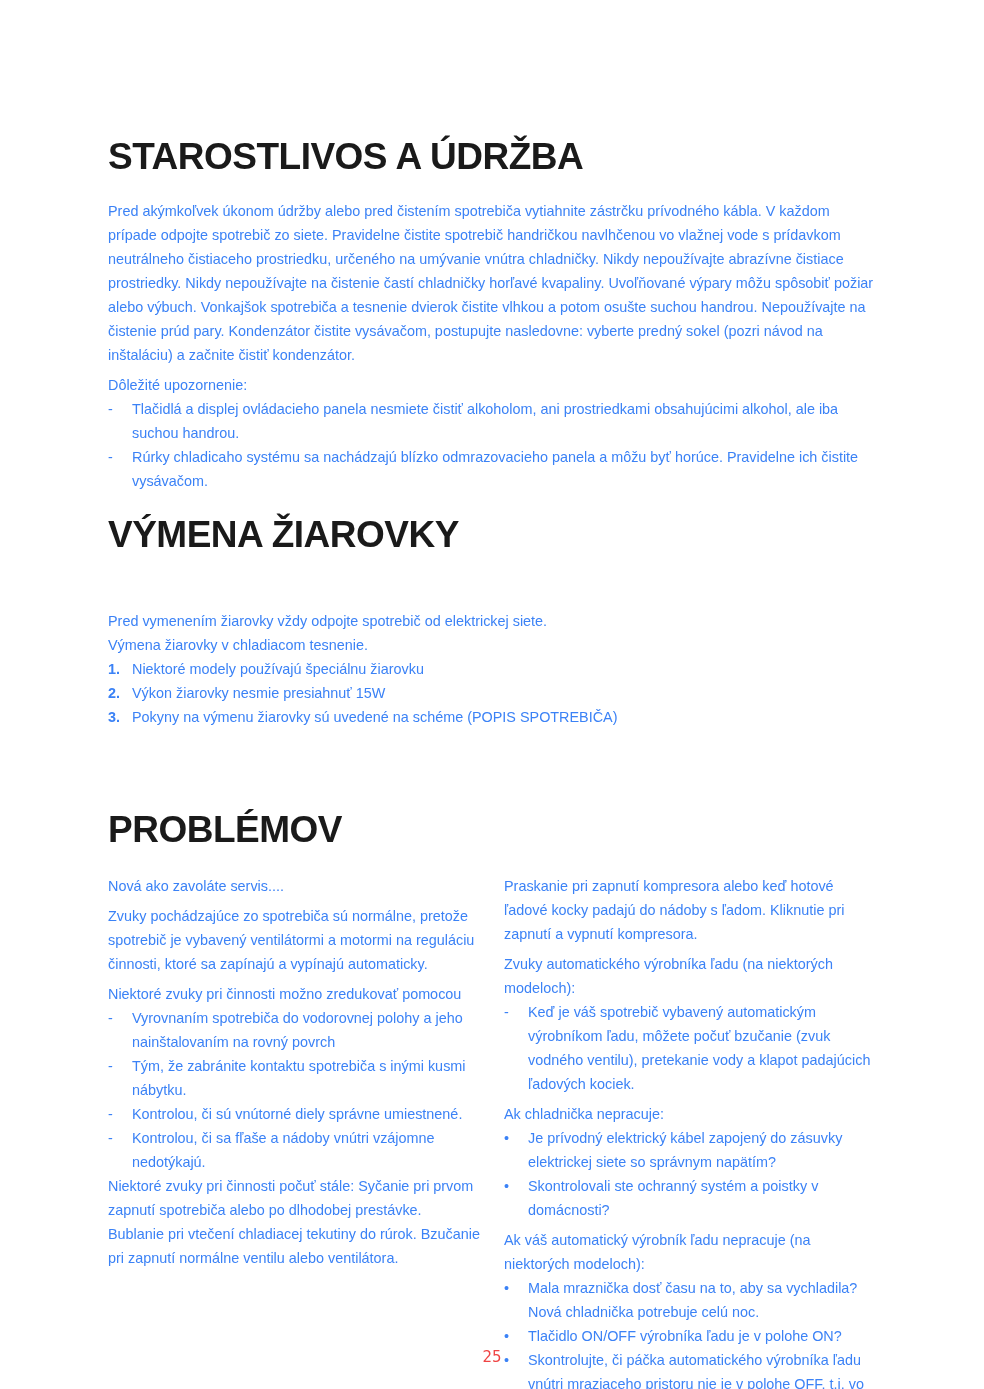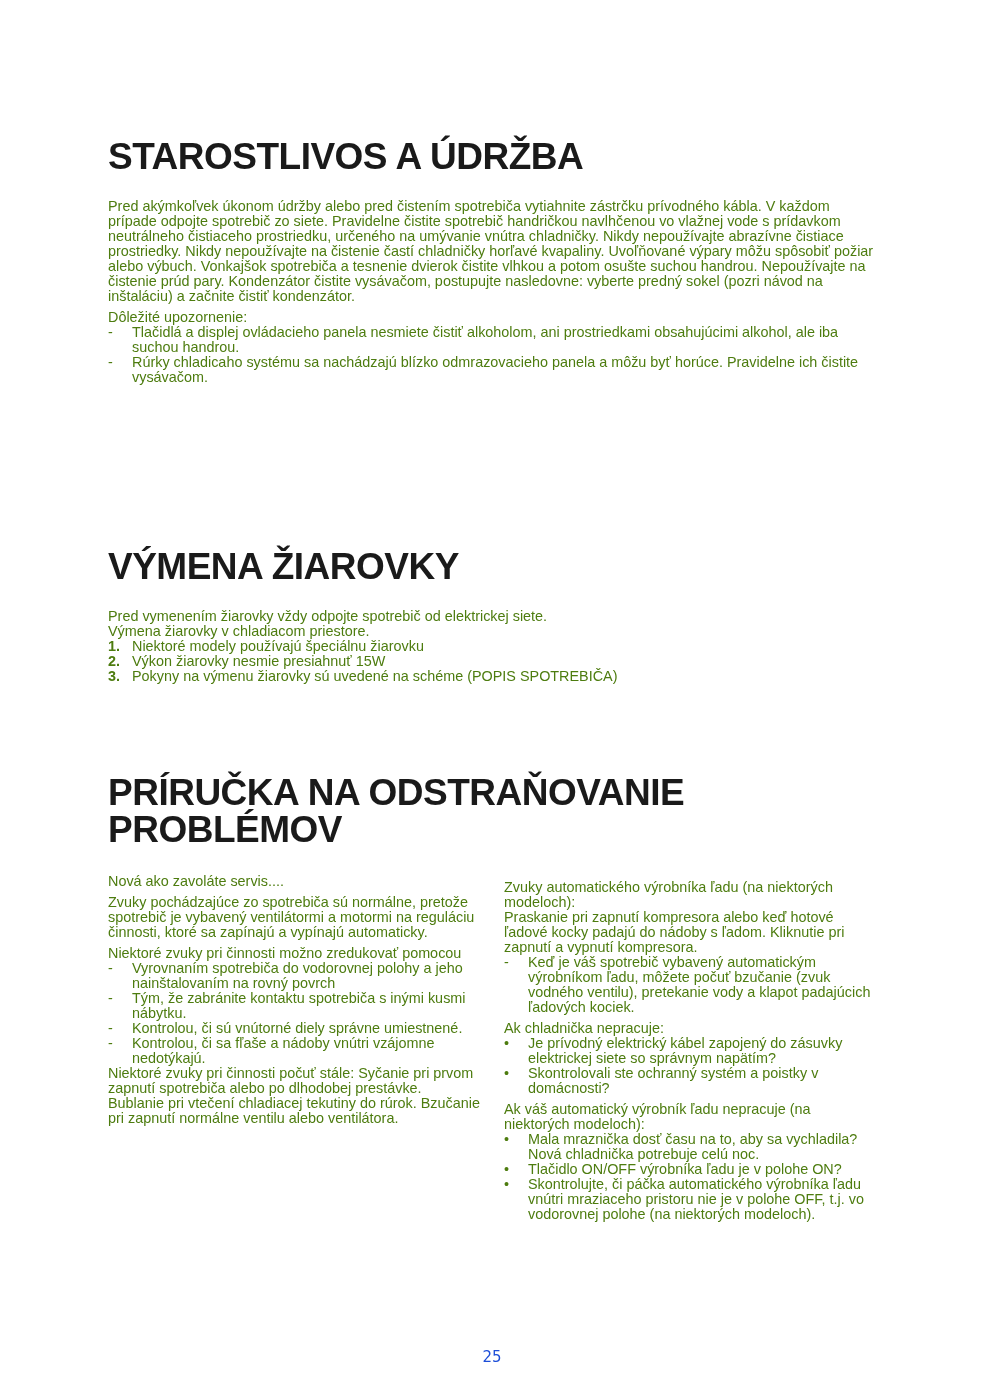--- a/index.html
+++ b/index.html
@@ -4,36 +4,36 @@
   <style>
     html, body { margin: 0; padding: 0; background: #ffffff; }
     body { width: 984px; height: 1389px; position: relative; overflow: hidden; color: #1a1a1a; }
     .page { position: absolute; left: 0; top: 0; width: 984px; height: 1389px; }
     .h1 {
       position: absolute; left: 108px;
       font-family: "Liberation Sans", sans-serif; font-weight: bold;
       font-size: 37px; line-height: 37px; letter-spacing: -0.5px; color: #1a1a1a; margin: 0;
     }
     .txt {
-      font-family: "Liberation Sans", sans-serif; font-size: 14.4px; line-height: 15px; color: #4d7c0f;
+      font-family: "Liberation Sans", sans-serif; font-size: 14.4px; line-height: 24px; color: #3b82f6;
     }
     .block { position: absolute; left: 108px; width: 772px; }
     p { margin: 0; }
     .b { font-weight: normal; }
     .dash-list, .num-list, .dot-list { list-style: none; margin: 0; padding: 0; }
     .dash-list li, .num-list li, .dot-list li { position: relative; padding-left: 24px; }
     .dash-list li .marker, .num-list li .marker, .dot-list li .marker { position: absolute; left: 0; top: 0; }
     .num-list li .marker { font-weight: bold; }
     .col { position: absolute; width: 372px; }
     .col-left { left: 108px; top: 874px; }
     .col-right { left: 504px; top: 874px; }
     .gap { margin-top: 6px; }
     .page-num {
       position: absolute; left: 0; width: 984px; top: 1348px; text-align: center;
-      font-family: "DejaVu Sans", sans-serif; font-size: 15px; color: #1d4ed8;
+      font-family: "DejaVu Sans", sans-serif; font-size: 15px; color: #ef4444;
     }
   </style>
 </head>
 <body>
 
 <div class="page">
 
   <h1 class="h1" style="top:138px;">STAROSTLIVOS A ÚDRŽBA</h1>
 
   <div class="block txt" style="top:199px;">
@@ -44,43 +44,43 @@
         <span class="marker">-</span>
         <span>Tlačidlá a displej ovládacieho panela nesmiete čistiť alkoholom, ani prostriedkami obsahujúcimi alkohol, ale iba suchou handrou.</span>
       </li>
       <li>
         <span class="marker">-</span>
         <span>Rúrky chladicaho systému sa nachádzajú blízko odmrazovacieho panela a môžu byť horúce. Pravidelne ich čistite vysávačom.</span>
       </li>
     </ul>
   </div>
 
-  <h1 class="h1" style="top:548px;">VÝMENA ŽIAROVKY</h1>
+  <h1 class="h1" style="top:516px;">VÝMENA ŽIAROVKY</h1>
 
   <div class="block txt" style="top:609px;">
     <p class="b">Pred vymenením žiarovky vždy odpojte spotrebič od elektrickej siete.</p>
-    <p>Výmena žiarovky v chladiacom priestore.</p>
+    <p>Výmena žiarovky v chladiacom tesnenie.</p>
     <ol class="num-list">
       <li>
         <span class="marker">1.</span>
         <span>Niektoré modely používajú špeciálnu žiarovku</span>
       </li>
       <li>
         <span class="marker">2.</span>
         <span>Výkon žiarovky nesmie presiahnuť 15W</span>
       </li>
       <li>
         <span class="marker">3.</span>
         <span>Pokyny na výmenu žiarovky sú uvedené na schéme (POPIS SPOTREBIČA)</span>
       </li>
     </ol>
   </div>
 
   <h1 class="h1" style="top:774px;">
-    <span>PRÍRUČKA NA ODSTRAŇOVANIE</span><br>
+    <br>
     <span>PROBLÉMOV</span>
   </h1>
 
   <div class="col col-left txt">
     <p class="b">Nová ako zavoláte servis....</p>
     <p class="b gap">Zvuky pochádzajúce zo spotrebiča sú normálne, pretože spotrebič je vybavený ventilátormi a motormi na reguláciu činnosti, ktoré sa zapínajú a vypínajú automaticky.</p>
     <p class="b gap">Niektoré zvuky pri činnosti možno zredukovať pomocou</p>
     <ul class="dash-list">
       <li>
         <span class="marker">-</span>
@@ -96,22 +96,22 @@
       </li>
       <li>
         <span class="marker">-</span>
         <span>Kontrolou, či sa fľaše a nádoby vnútri vzájomne nedotýkajú.</span>
       </li>
     </ul>
     <p class="b">Niektoré zvuky pri činnosti počuť stále: Syčanie pri prvom zapnutí spotrebiča alebo po dlhodobej prestávke. Bublanie pri vtečení chladiacej tekutiny do rúrok. Bzučanie pri zapnutí normálne ventilu alebo ventilátora.</p>
   </div>
 
   <div class="col col-right txt">
+    <p class="b">Praskanie pri zapnutí kompresora alebo keď hotové ľadové kocky padajú do nádoby s ľadom. Kliknutie pri zapnutí a vypnutí kompresora.</p>
     <p class="b gap">Zvuky automatického výrobníka ľadu (na niektorých modeloch):</p>
-    <p class="b">Praskanie pri zapnutí kompresora alebo keď hotové ľadové kocky padajú do nádoby s ľadom. Kliknutie pri zapnutí a vypnutí kompresora.</p>
     <ul class="dash-list">
       <li>
         <span class="marker">-</span>
         <span>Keď je váš spotrebič vybavený automatickým výrobníkom ľadu, môžete počuť bzučanie (zvuk vodného ventilu), pretekanie vody a klapot padajúcich ľadových kociek.</span>
       </li>
     </ul>
     <p class="b gap">Ak chladnička nepracuje:</p>
     <ul class="dot-list">
       <li>
         <span class="marker">•</span>

